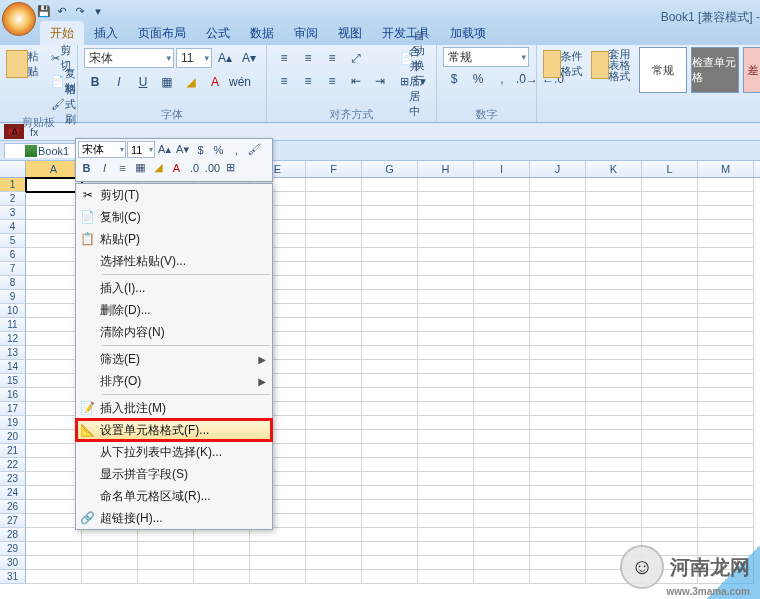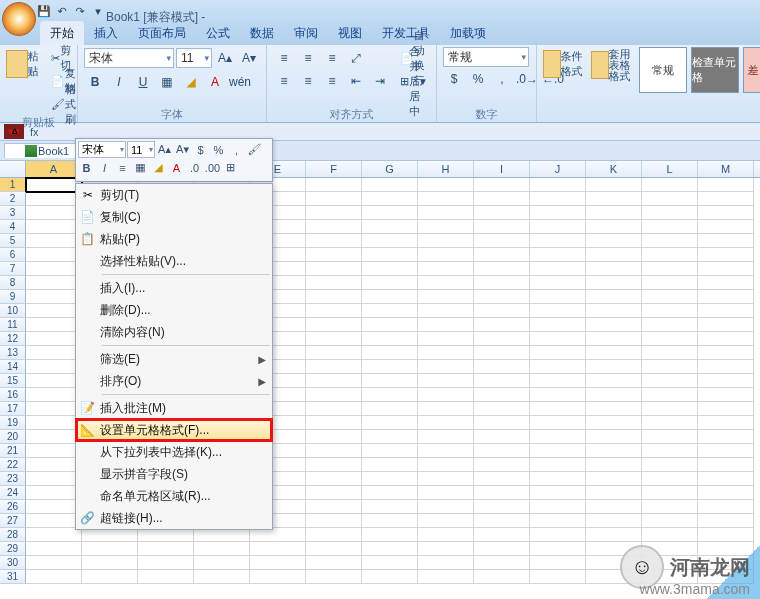--- a/index.html
+++ b/index.html
@@ -2,27 +2,27 @@
 <html><head>
 <meta charset="utf-8">
 <style>
 * { margin: 0; padding: 0; box-sizing: border-box; font-family: "Microsoft YaHei", SimSun, Arial, sans-serif; }
 body { width: 760px; height: 599px; overflow: hidden; background: #fff; position: relative; }
 
 
 .titlebar { height: 23px; background: linear-gradient(#cfe4f7,#bcd8f1); display: flex; align-items: center; }
 .qat { display: flex; align-items: center; gap: 2px; padding-left: 36px; }
 .qat span { width: 16px; height: 16px; display: inline-flex; align-items: center; justify-content: center; font-size: 11px; color: #25486e; }
-.title-center { flex: 1; text-align: left; font-size: 12px; color: #3b5d82; margin-top: 11px; }
+.title-center { flex: 1; text-align: right; font-size: 12px; color: #3b5d82; margin-top: 11px; }
 .office-btn { position: absolute; left: 2px; top: 2px; width: 34px; height: 34px; border-radius: 50%; background: radial-gradient(#fff,#f7c361 40%,#e17a2a 70%,#a74812); border: 1px solid #9e6a2e; z-index: 5; }
 
 
 .tabs { height: 22px; background: linear-gradient(#bcd8f1,#b3d1ee); display: flex; align-items: flex-end; padding-left: 40px; gap: 0; font-size: 12px; }
 .tab { padding: 4px 10px 3px; color: #15428b; cursor: pointer; }
-.tab.active { background: #e4eefb; border-radius: 4px 4px 0 0; color: #0f172a; }
+.tab.active { background: #e4eefb; border-radius: 4px 4px 0 0; color: #a16207; }
 
 
 .ribbon { height: 78px; background: linear-gradient(#e8f1fb,#d4e5f7); border-bottom: 1px solid #8db2d8; display: flex; }
 .group { border-right: 1px solid #b8cee6; padding: 2px 6px 0; display: flex; flex-direction: column; }
 .group-body { flex: 1; display: flex; align-items: flex-start; gap: 4px; }
 .group-label { height: 15px; font-size: 11px; color: #5a7ba3; text-align: center; }
 .ribbon-btn { min-width: 22px; height: 22px; border: 1px solid transparent; display: inline-flex; align-items: center; justify-content: center; font-size: 12px; color: #2b4f77; cursor: pointer; }
 .combo { height: 20px; border: 1px solid #9fb9d6; background: #fff; font-size: 12px; padding: 0 14px 0 4px; color: #333; display: inline-flex; align-items: center; position: relative; }
 .combo::after { content: "▾"; position: absolute; right: 2px; font-size: 9px; color: #5a7ba3; }
 .vstack { display: flex; flex-direction: column; gap: 1px; }
@@ -67,21 +67,21 @@
 .row { height: 14px; display: flex; }
 .rowhdr { width: 26px; border-right: 1px solid #9eb6d2; border-bottom: 1px solid #c3d3e6; background: linear-gradient(#f7faff,#e3edf9); font-size: 10px; color: #2f5480; text-align: center; line-height: 14px; }
 .rowhdr.sel { background: #f8d47a; }
 .cell { width: 56px; border-right: 1px solid #d4d4d4; border-bottom: 1px solid #d4d4d4; }
 .cell.active { outline: 2px solid #000; outline-offset: -1px; background: #fff; }
 
 
 .watermark { position: absolute; right: 10px; bottom: 10px; display: flex; align-items: center; gap: 6px; opacity: .9; }
 .wm-face { width: 44px; height: 44px; border-radius: 50%; background: #e7e7e7; border: 2px solid #bbb; display: flex; align-items: center; justify-content: center; font-size: 22px; }
 .wm-text { font-size: 20px; color: #555; font-weight: bold; }
-.wm-url { position: absolute; right: 10px; bottom: 2px; font-size: 14px; color: #888; }
+.wm-url { position: absolute; right: 10px; bottom: 2px; font-size: 10px; color: #888; font-weight: bold; }
 .wm-corner { position: absolute; right: -8px; bottom: -8px; width: 70px; height: 70px; background: linear-gradient(135deg, transparent 50%, #3fa8e8 50%); opacity: .6; }
 </style>
 </head>
 <body>
 
 <div class="office-btn"></div>
 
 <div class="titlebar">
   <div class="qat">
     <span>💾</span>

